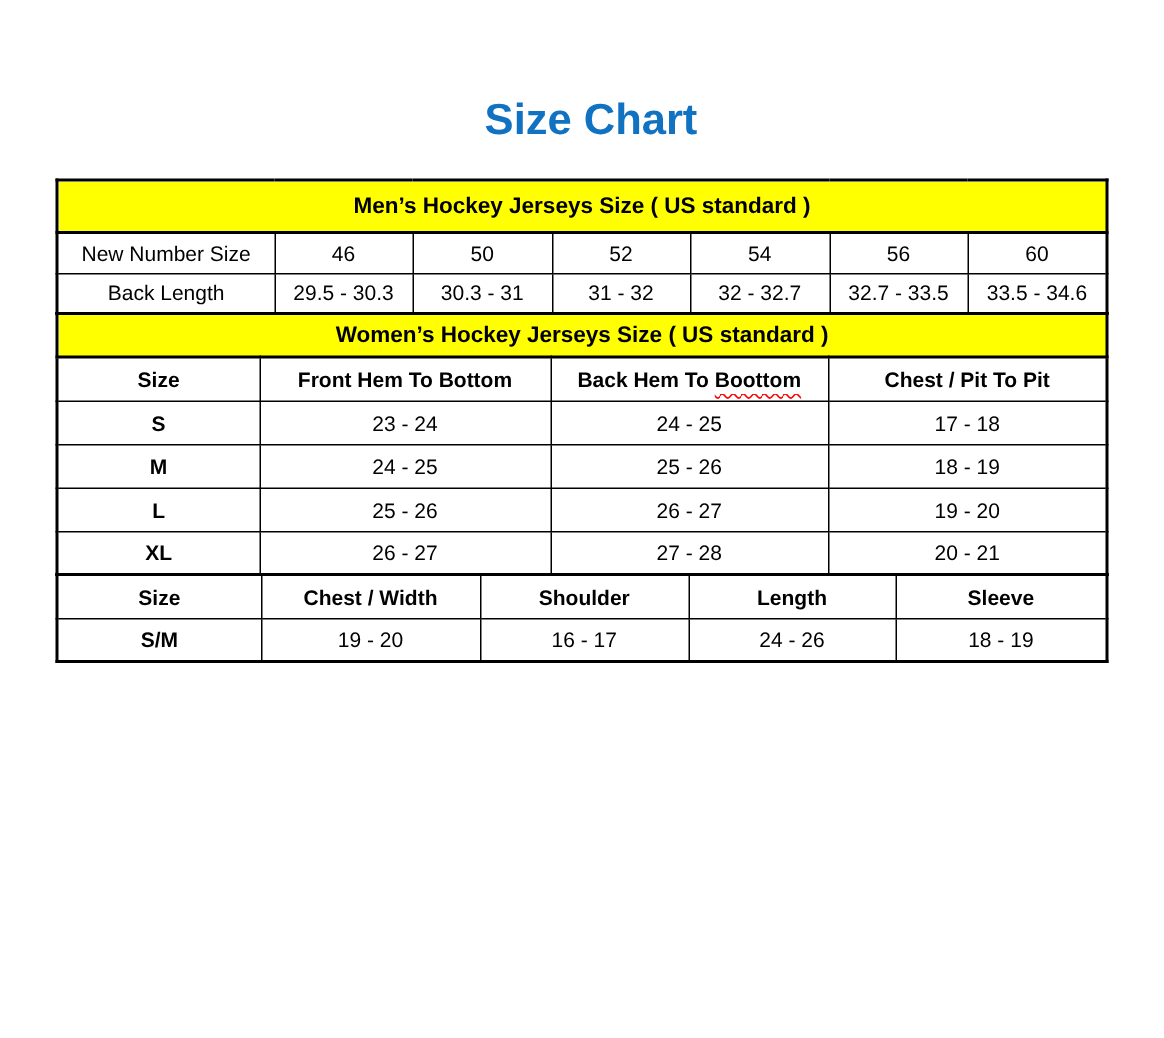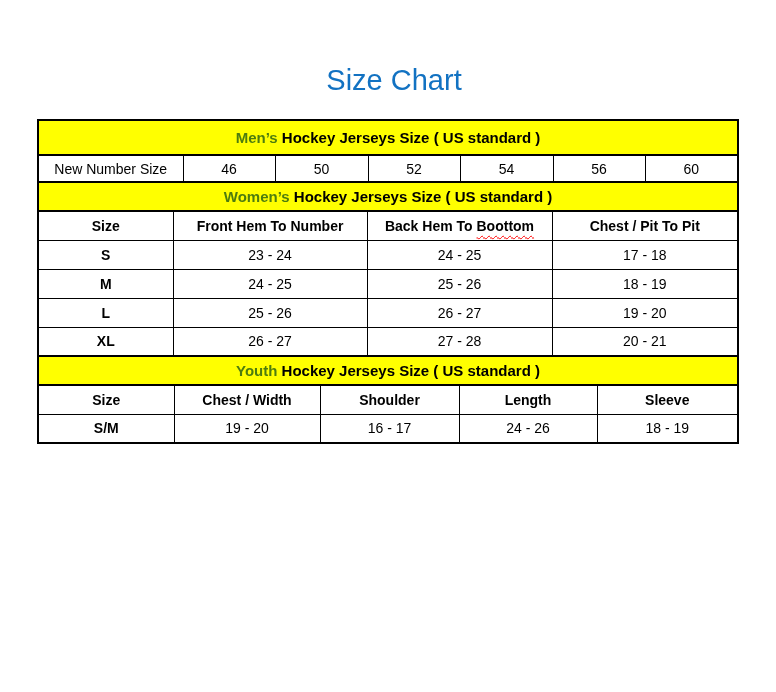--- a/index.html
+++ b/index.html
@@ -10,21 +10,21 @@
     width: 776px;
     height: 692px;
     font-family: "Liberation Sans", "DejaVu Sans", sans-serif;
     overflow: hidden;
   }
   .page-title {
     margin: 64px 0 0 12px;
     text-align: center;
     color: #1272c2;
     font-size: 29px;
-    font-weight: normal;
+    font-weight: bold;
     letter-spacing: 0px;
   }
   .chart-wrap {
     margin: 22px 0 0 37px;
     width: 700px;
   }
   table.size-table {
     border-collapse: collapse;
     table-layout: fixed;
     width: 700px;
@@ -41,21 +41,21 @@
     white-space: nowrap;
     overflow: hidden;
   }
   tr.band td {
     background: #ffff00;
     border: 2px solid #000;
     font-weight: bold;
     font-size: 15px;
     height: 35px;
   }
-  tr.band .red-word { color: #4d7c0f; }
+  tr.band .red-word { color: #000000; }
   tr.head td { font-weight: bold; height: 28px; }
   tr.data td { height: 27px; font-weight: normal; }
   tr.data td.bold-label { font-weight: bold; }
   table.women td, table.youth td { height: 29px; }
   .squiggle {
     text-decoration: underline;
     text-decoration-style: wavy;
     text-decoration-color: #ff0000;
     text-decoration-thickness: 1px;
     text-underline-offset: 4px;
@@ -84,37 +84,46 @@
     </tr>
     <tr class="data">
       <td>New Number Size</td>
       <td>46</td>
       <td>50</td>
       <td>52</td>
       <td>54</td>
       <td>56</td>
       <td>60</td>
     </tr>
+    <tr class="data">
+      <td>Back Length</td>
+      <td>29.5 - 30.3</td>
+      <td>30.3 - 31</td>
+      <td>31 - 32</td>
+      <td>32 - 32.7</td>
+      <td>32.7 - 33.5</td>
+      <td>33.5 - 34.6</td>
+    </tr>
   </tbody>
     </table>
 
   <table class="size-table women">
     <colgroup>
       <col style="width:135px">
         <col style="width:194px">
         <col style="width:185px">
         <col style="width:186px">
     </colgroup>
     <tbody>
         <tr class="band">
       <td colspan="4"><span class="red-word">Women’s</span> <span>Hockey Jerseys Size ( US standard )</span></td>
     </tr>
     <tr class="head">
       <td>Size</td>
-      <td>Front Hem To Number</td>
+      <td>Front Hem To Bottom</td>
       <td><span>Back Hem To</span> <span class="squiggle">Boottom</span></td>
       <td>Chest / Pit To Pit</td>
     </tr>
     <tr class="data">
       <td class="bold-label">S</td>
       <td>23 - 24</td>
       <td>24 - 25</td>
       <td>17 - 18</td>
     </tr>
     <tr class="data">
@@ -140,23 +149,20 @@
 
   <table class="size-table youth">
     <colgroup>
       <col style="width:136px">
         <col style="width:146px">
         <col style="width:139px">
         <col style="width:138px">
         <col style="width:141px">
     </colgroup>
     <tbody>
-        <tr class="band">
-      <td colspan="5"><span class="red-word">Youth</span> <span>Hockey Jerseys Size ( US standard )</span></td>
-    </tr>
     <tr class="head">
       <td>Size</td>
       <td>Chest / Width</td>
       <td>Shoulder</td>
       <td>Length</td>
       <td>Sleeve</td>
     </tr>
     <tr class="data">
       <td class="bold-label">S/M</td>
       <td>19 - 20</td>

